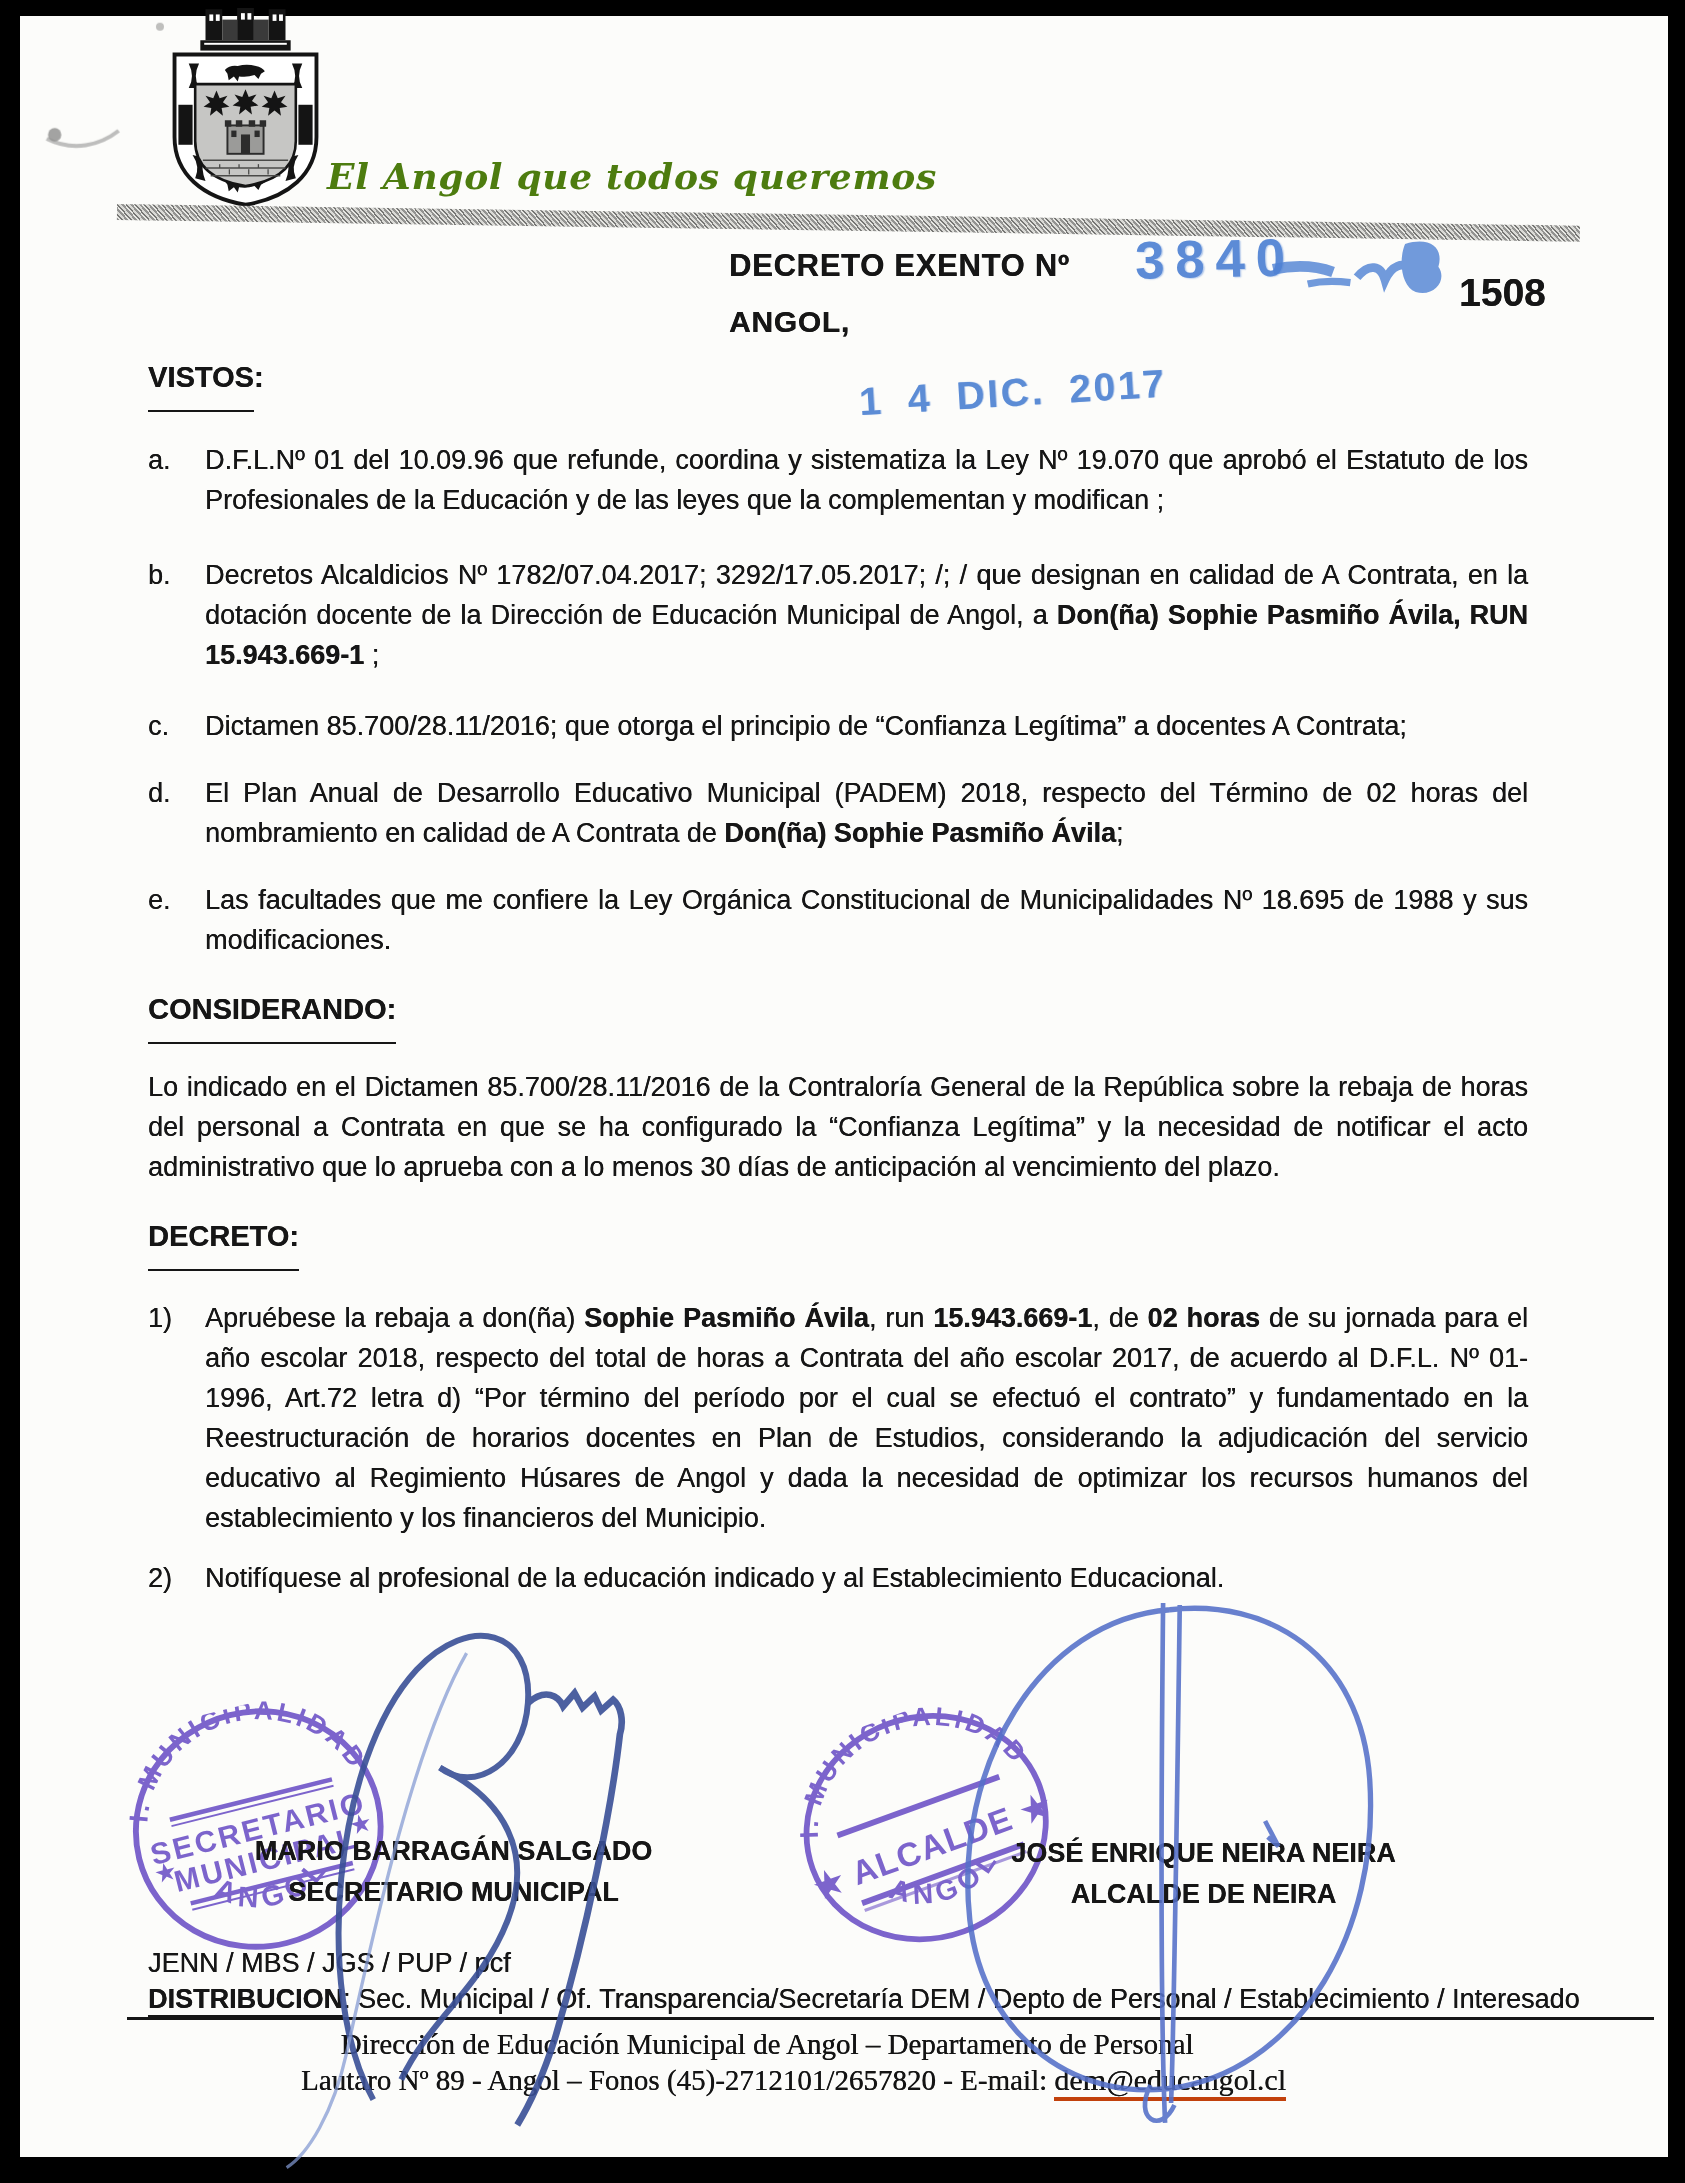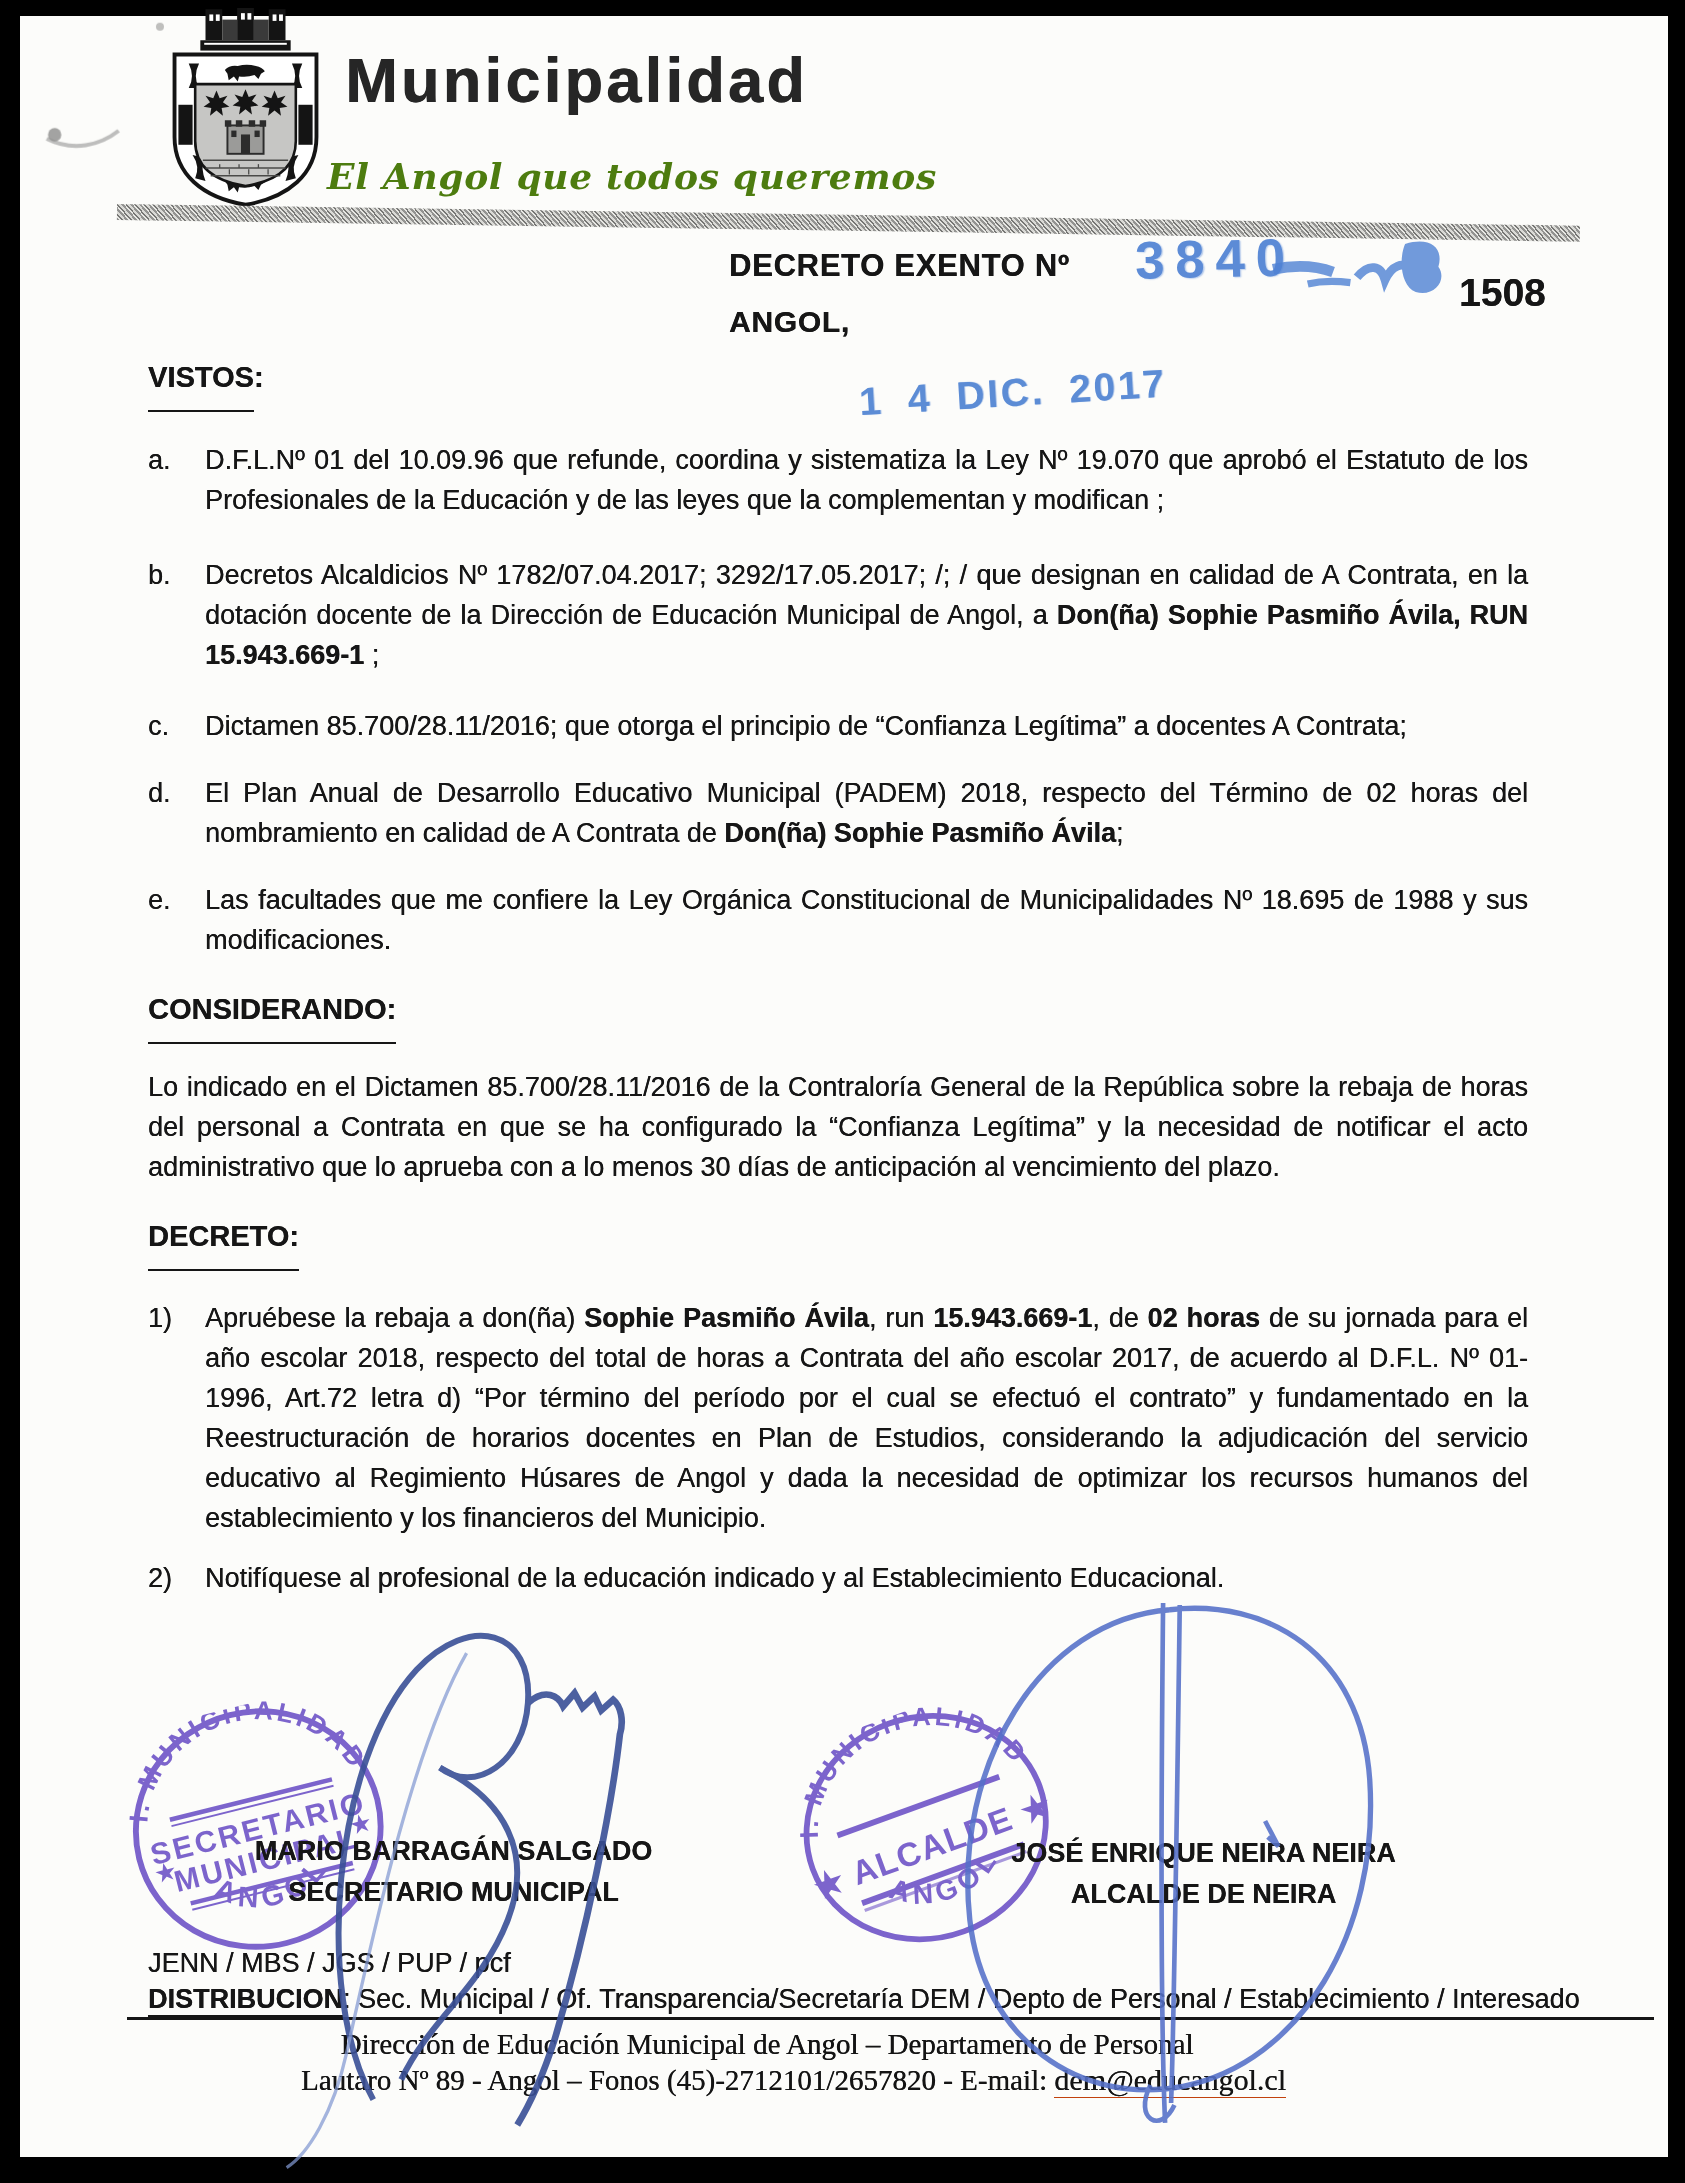--- a/index.html
+++ b/index.html
@@ -40,21 +40,21 @@
   .sig-name{width:467px;text-align:center;font-weight:bold;font-size:27px;line-height:41px;}
   .stamp-svg{opacity:.88;}
   .stamp-svg text{font-family:"Liberation Sans",sans-serif;font-weight:bold;}
   
   .initials{font-size:27px;}
   .dist{font-size:27px;}
   .dist .lbl{font-weight:bold;border-bottom:2.7px solid currentColor;padding-bottom:1.3px;}
   .hr{height:3.3px;background:#161616;}
   .foot-serif{font-family:"Liberation Serif",serif;font-size:29px;text-align:center;color:#141414;
               text-shadow:0.3px 0 0 currentColor;}
-  .foot-serif .email{font-size:30px;border-bottom:1px solid #c2410c;padding-bottom:0.7px;}
+  .foot-serif .email{font-size:30px;border-bottom:4px solid #c2410c;padding-bottom:0.7px;}
 </style>
 </head>
 <body>
 
 <div class="page">
 
   <div class="abs" style="left:135px;top:-8px;width:181px;height:200px;">
     <svg width="181" height="200" viewBox="0 0 280 310">
 
       <g fill="#141414">
@@ -115,21 +115,20 @@
         <line x1="100" y1="242" x2="100" y2="248"></line>
           <line x1="130" y1="242" x2="130" y2="248"></line>
         <line x1="160" y1="242" x2="160" y2="248"></line>
           <line x1="115" y1="250" x2="115" y2="258"></line>
         <line x1="145" y1="250" x2="145" y2="258"></line>
           <line x1="175" y1="250" x2="175" y2="258"></line>
       </g>
     </svg>
   </div>
 
-  <div class="abs org-name1" style="left:325px;top:28px;">Municipalidad</div>
   <div class="abs slogan" style="left:307px;top:139px;">El Angol que todos queremos</div>
 
   <div class="abs sep" style="left:97px;top:188px;"></div>
 
   <div class="abs decree-title ink" style="left:709px;top:232px;">DECRETO  EXENTO Nº</div>
   <div class="abs stamp-num" style="left:1115px;top:212px;">3840</div>
   <div class="abs folio ink" style="left:1439px;top:255px;">1508</div>
   <div class="abs city ink" style="left:709px;top:289px;">ANGOL,</div>
   <div class="abs date-stamp" style="left:839px;top:355px;">1 4 DIC. 2017</div>
 

